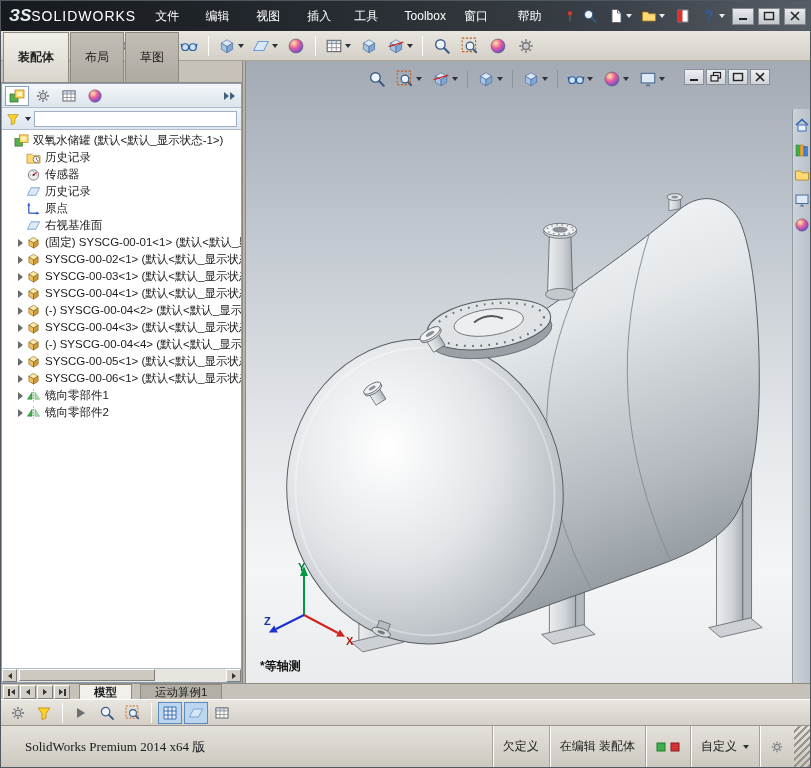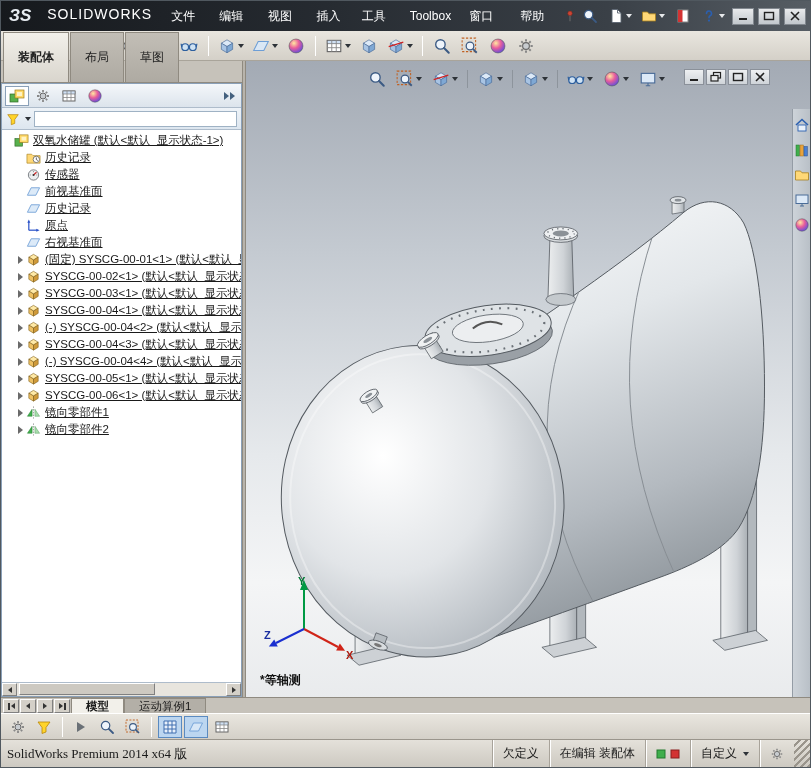--- a/index.html
+++ b/index.html
@@ -2,21 +2,21 @@
 <html><head>
 <meta charset="utf-8">
 <style>
   * { margin:0; padding:0; box-sizing:border-box; }
   html,body { width:811px; height:768px; }
   body { font-family:"Liberation Sans","DejaVu Sans",sans-serif; font-size:12px; color:#1a1a1a; }
   #app { position:relative; width:811px; height:768px; background:#d4d0c8; border:1px solid #50585f; overflow:hidden; display:flex; flex-direction:column; user-select:none; }
 
   
   .titlebar { height:30px; display:flex; align-items:center; background:linear-gradient(to right,#16191d,#262b31 40%,#3a4047 75%,#565d64); color:#fff; padding:0 4px; flex:0 0 auto; }
-  .logo { display:flex; align-items:flex-start; gap:16px; padding:0 10px 0 4px; }
+  .logo { display:flex; align-items:center; gap:0; padding:0 10px 0 4px; }
   .logo-mark { font-style:italic; font-weight:bold; font-size:17px; color:#e8edf2; }
   .logo-brand { font-weight:normal; font-size:14px; letter-spacing:1px; color:#fff; }
   .menus { display:flex; height:100%; align-items:center; }
   .menu-item { padding:0 9px; height:22px; line-height:22px; cursor:default; }
   .pinbtn { width:18px; height:18px; display:flex; align-items:center; justify-content:center; margin-left:2px; }
   .tb-right { margin-left:auto; display:flex; align-items:center; gap:3px; }
   .tbtn-dark { height:22px; min-width:24px; display:flex; align-items:center; justify-content:center; border:1px solid transparent; border-radius:2px; padding:0 2px; }
   .winbtn { width:22px; height:17px; background:linear-gradient(#e8eaec,#c2c7cc); border:1px solid #82888f; display:flex; align-items:center; justify-content:center; margin-left:1px; }
 
   .ic16 { width:16px; height:16px; display:block; }
@@ -29,21 +29,21 @@
   .toolbar2 { height:30px; background:linear-gradient(#e9e6df,#d4d0c8); border-bottom:1px solid #a9a49a; display:flex; align-items:center; padding:0 6px; gap:2px; flex:0 0 auto; }
   .tbtn { height:26px; min-width:26px; display:flex; align-items:center; justify-content:center; border:1px solid transparent; padding:0 2px; }
   .tsep { width:1px; height:20px; background:#a9a49a; border-right:1px solid #fff; margin:0 4px; }
 
   
   .main { flex:1 1 auto; display:flex; min-height:0; }
   .left-col { width:241px; flex:0 0 auto; display:flex; flex-direction:column; background:#d4d0c8; }
   .cm-tabs { height:22px; display:flex; align-items:flex-end; padding-left:2px; gap:1px; background:#c6c2ba; border-bottom:1px solid #8f8a80; }
   .cm-tab { padding:16px 14px; font-size:12px; background:linear-gradient(#c2beb6,#aeaaa2); border:1px solid #8f8a80; border-bottom:none; color:#222; }
   .cm-tab.active { background:linear-gradient(#f2f0ea,#d9d5cd); font-weight:bold; }
-  .panel { flex:1 1 auto; display:flex; flex-direction:column; border:1px solid #8aa0b8; background:#fff; min-height:0;text-decoration:underline; }
+  .panel { flex:1 1 auto; display:flex; flex-direction:column; border:1px solid #8aa0b8; background:#fff; min-height:0; }
   .ptabs { height:24px; background:linear-gradient(#f4f7fa,#dce4ec); border-bottom:1px solid #aebccb; display:flex; align-items:center; padding:0 3px; gap:2px; }
   .ptab { width:24px; height:20px; display:flex; align-items:center; justify-content:center; border:1px solid transparent; }
   .ptab.active { background:#fff; border-color:#8aa0b8; }
   .ptab-chevron { margin-left:auto; display:flex; gap:1px; padding-right:3px; }
   .chev { width:0; height:0; border-top:4px solid transparent; border-bottom:4px solid transparent; border-left:5px solid #44617e; }
   .filter-row { height:22px; background:linear-gradient(#eef3f8,#dde6ef); border-bottom:1px solid #aebccb; display:flex; align-items:center; padding:0 4px; gap:3px; }
   .filter-box { flex:1; height:16px; background:#fff; border:1px solid #9fb2c4; }
 
   .tree { flex:1 1 auto; overflow:hidden; background:#fff; padding:2px 0 0 2px; font-size:11.5px; }
   .trow { display:flex; align-items:center; height:17px; white-space:nowrap; overflow:hidden; }
@@ -72,31 +72,31 @@
   .taskstrip { position:absolute; top:48px; right:0; bottom:0; width:18px; background:linear-gradient(to right,#cdd3d9,#b9c0c7); border-left:1px solid #949ca5; display:flex; flex-direction:column; align-items:center; padding-top:8px; gap:9px; z-index:5; }
   .tsbtn { width:16px; height:16px; display:flex; align-items:center; justify-content:center; }
   .view-label { position:absolute; left:14px; bottom:8px; font-weight:bold; font-size:12px; color:#111; z-index:4; }
   .triad { position:absolute; left:16px; bottom:26px; z-index:4; }
   .model-svg { position:absolute; inset:0; width:100%; height:100%; }
 
   
   .doctabs { height:16px; background:#c6c2ba; border-top:1px solid #8f8a80; display:flex; align-items:flex-end; padding-left:2px; flex:0 0 auto; }
   .tnav { width:16px; height:14px; background:#d4d0c8; border:1px solid; border-color:#fff #808080 #808080 #fff; display:flex; align-items:center; justify-content:center; gap:1px; margin-right:1px; }
   .bar { width:2px; height:7px; background:#333; }
-  .dtab { padding:0 14px; height:15px; line-height:15px; font-size:11.5px; background:#b3afa7; border:1px solid #8f8a80; border-bottom:none; margin-left:0; }
+  .dtab { padding:0 14px; height:15px; line-height:15px; font-size:11.5px; background:#b3afa7; border:1px solid #8f8a80; border-bottom:none; margin-left:8px; }
   .dtab.active { background:#f2f0ea; font-weight:bold; }
 
   
   .btoolbar { height:26px; background:linear-gradient(#e9e6df,#d4d0c8); border-top:1px solid #fff; display:flex; align-items:center; padding:0 5px; gap:2px; flex:0 0 auto; }
   .bbtn { width:24px; height:22px; display:flex; align-items:center; justify-content:center; border:1px solid transparent; }
   .bbtn.pressed { background:#bcd6f0; border-color:#5a8ac0; }
   .play { width:0; height:0; border-top:5px solid transparent; border-bottom:5px solid transparent; border-left:8px solid #6a7076; }
 
   
-  .statusbar { height:28px; background:linear-gradient(#e4e1da,#cdc9c1); border-top:1px solid #9a958c; display:flex; align-items:center; padding:0 0 0 6px; font-size:12px; flex:0 0 auto; }
+  .statusbar { height:42px; background:linear-gradient(#e4e1da,#cdc9c1); border-top:1px solid #9a958c; display:flex; align-items:center; padding:0 0 0 24px; font-size:12px; flex:0 0 auto; }
   .sb-left { flex:1 1 auto; font-family:"Liberation Serif","DejaVu Serif",serif; font-size:13px; }
   .sb-cell { padding:0 10px; height:100%; display:flex; align-items:center; gap:4px; border-left:1px solid #a8a39a; box-shadow:inset 1px 0 0 #fff; white-space:nowrap; }
   .grip { width:16px; height:100%; background:repeating-linear-gradient(135deg,transparent 0 3px,#9a958c 3px 5px); }
 </style>
 </head>
 <body>
 
 <svg width="0" height="0" style="position:absolute">
   <defs>
     <radialGradient id="gBall" cx="0.35" cy="0.3" r="0.9">
@@ -491,28 +491,20 @@
                 <use href="#i-sensor"></use>
               </svg>
               <span class="tlabel">传感器</span>
             </div>
           <div class="trow">
               <span class="indent"></span>
               <span class="noexp"></span>
               <svg class="ti">
                 <use href="#i-plane"></use>
               </svg>
-              <span class="tlabel">前视基准面</span>
-            </div>
-          <div class="trow">
-              <span class="indent"></span>
-              <span class="noexp"></span>
-              <svg class="ti">
-                <use href="#i-plane"></use>
-              </svg>
               <span class="tlabel">历史记录</span>
             </div>
           <div class="trow">
               <span class="indent"></span>
               <span class="noexp"></span>
               <svg class="ti">
                 <use href="#i-origin"></use>
               </svg>
               <span class="tlabel">原点</span>
             </div>

